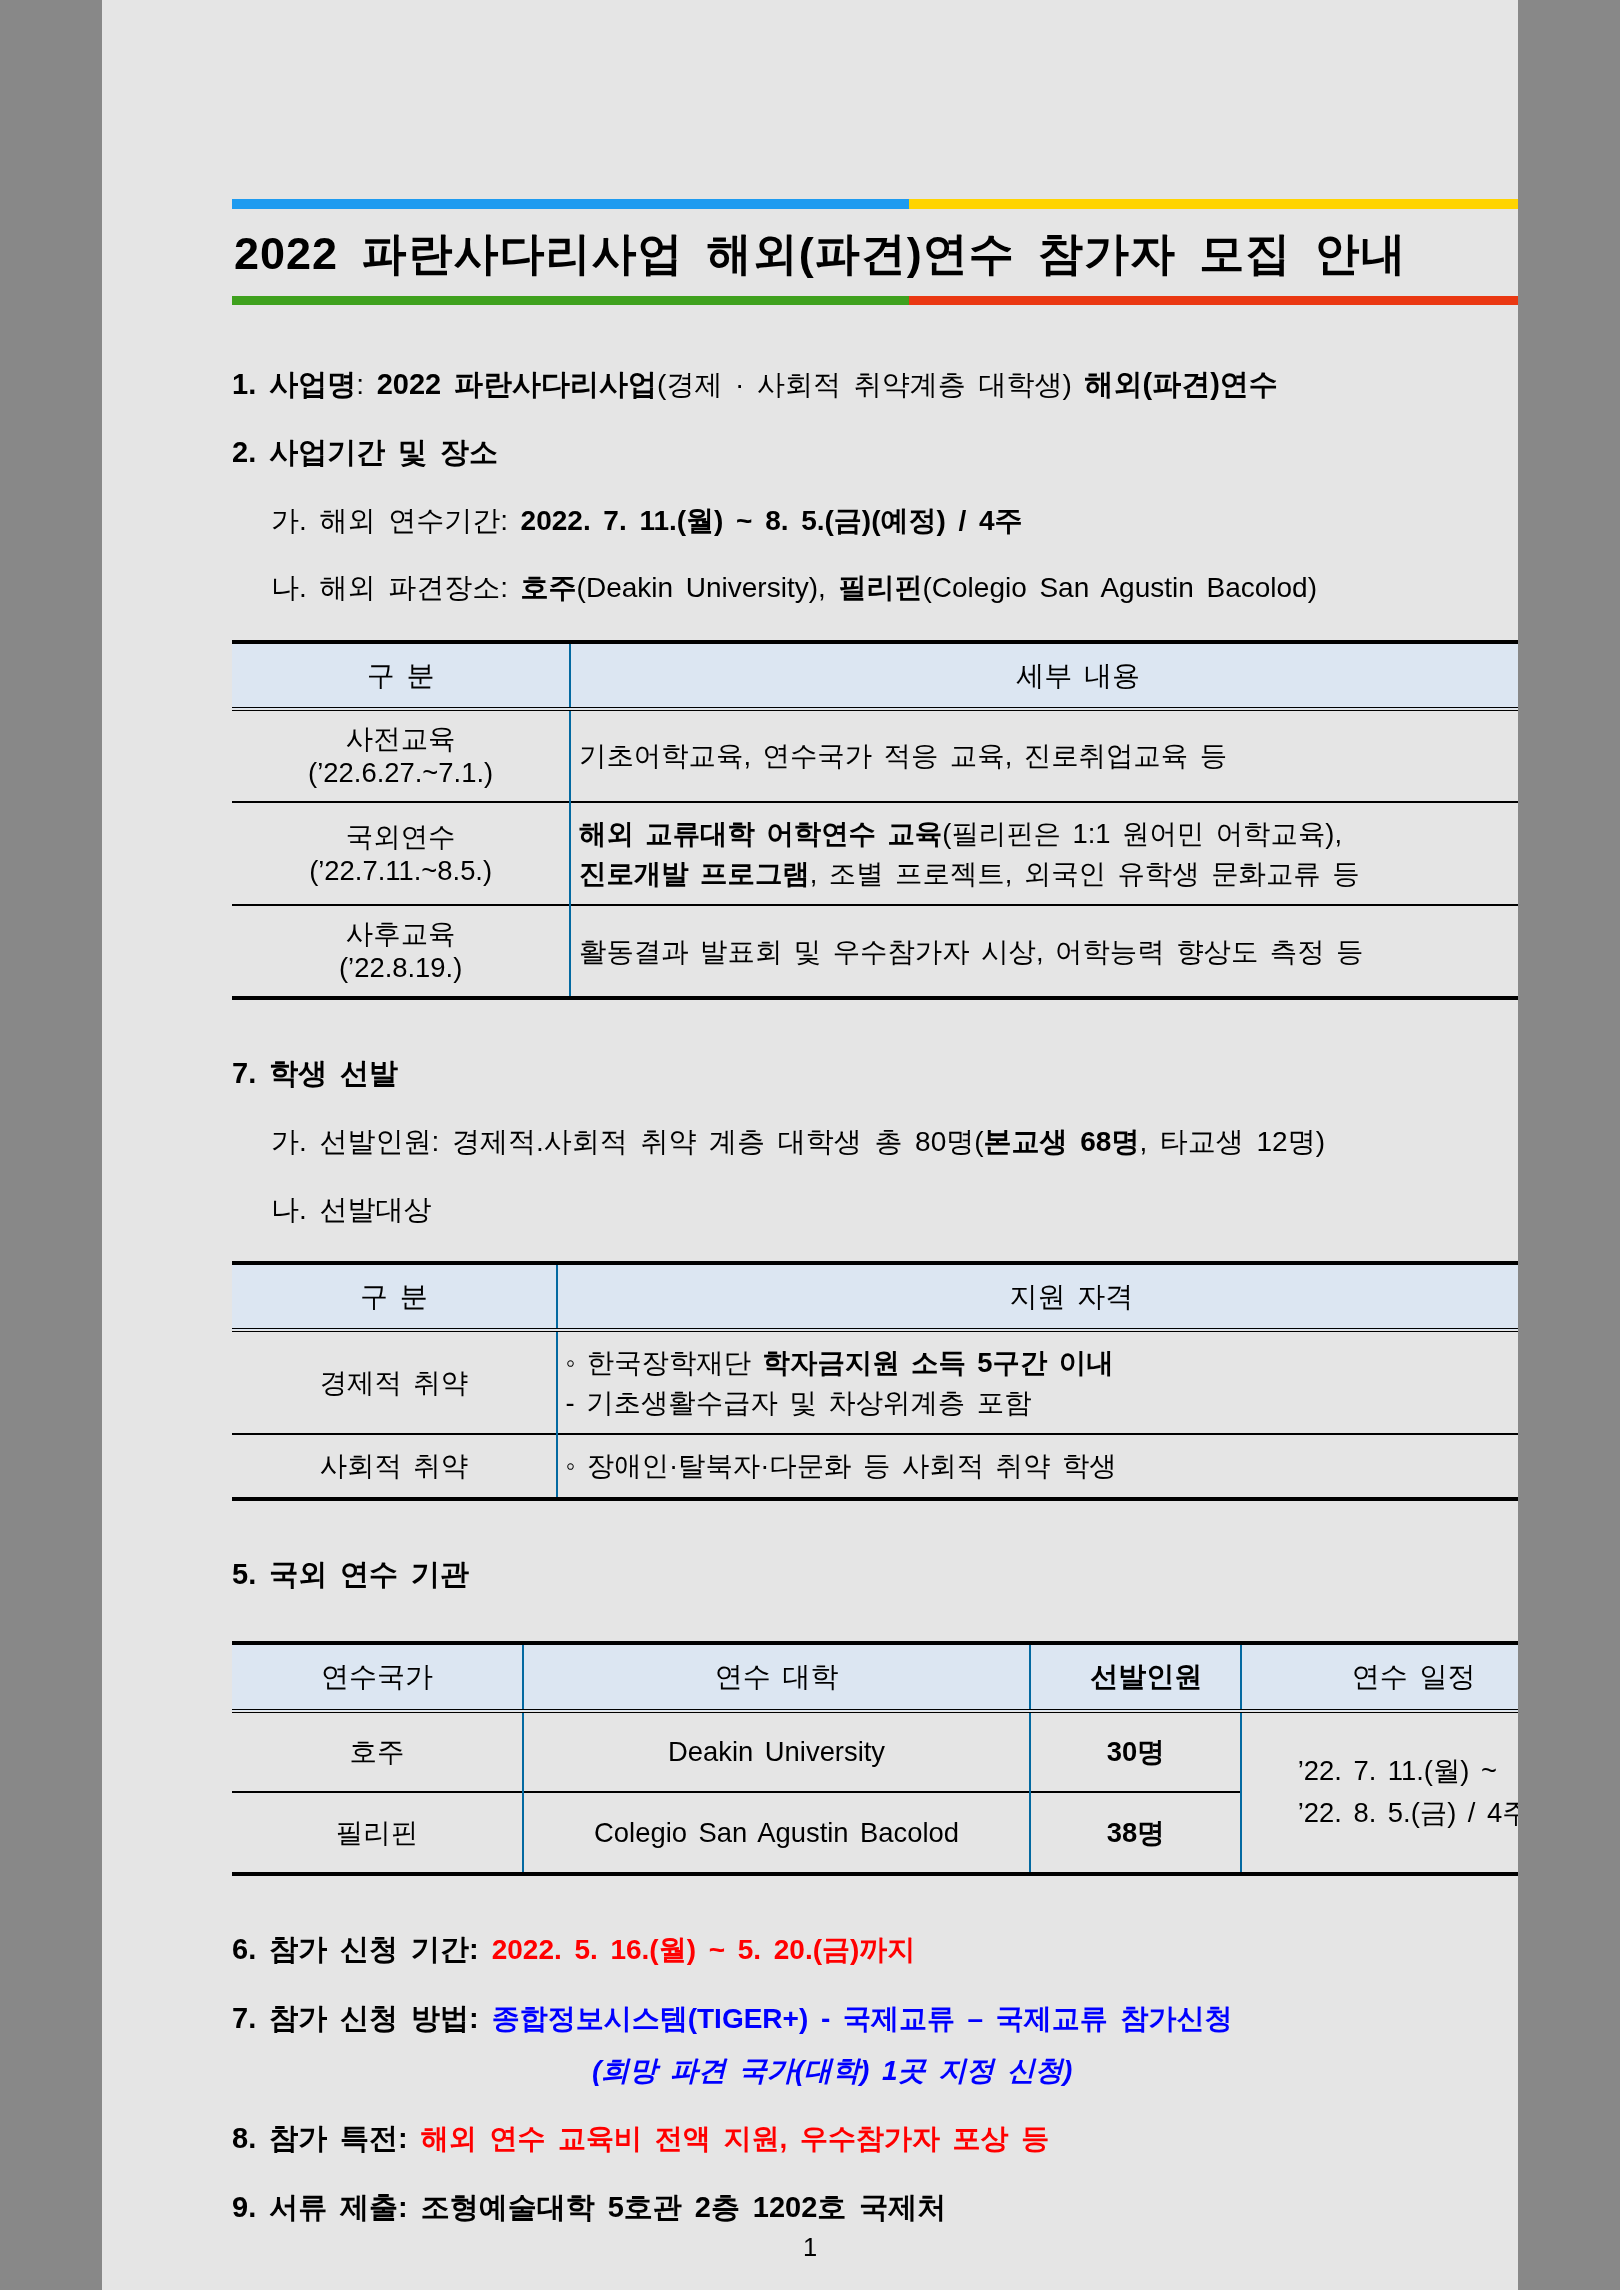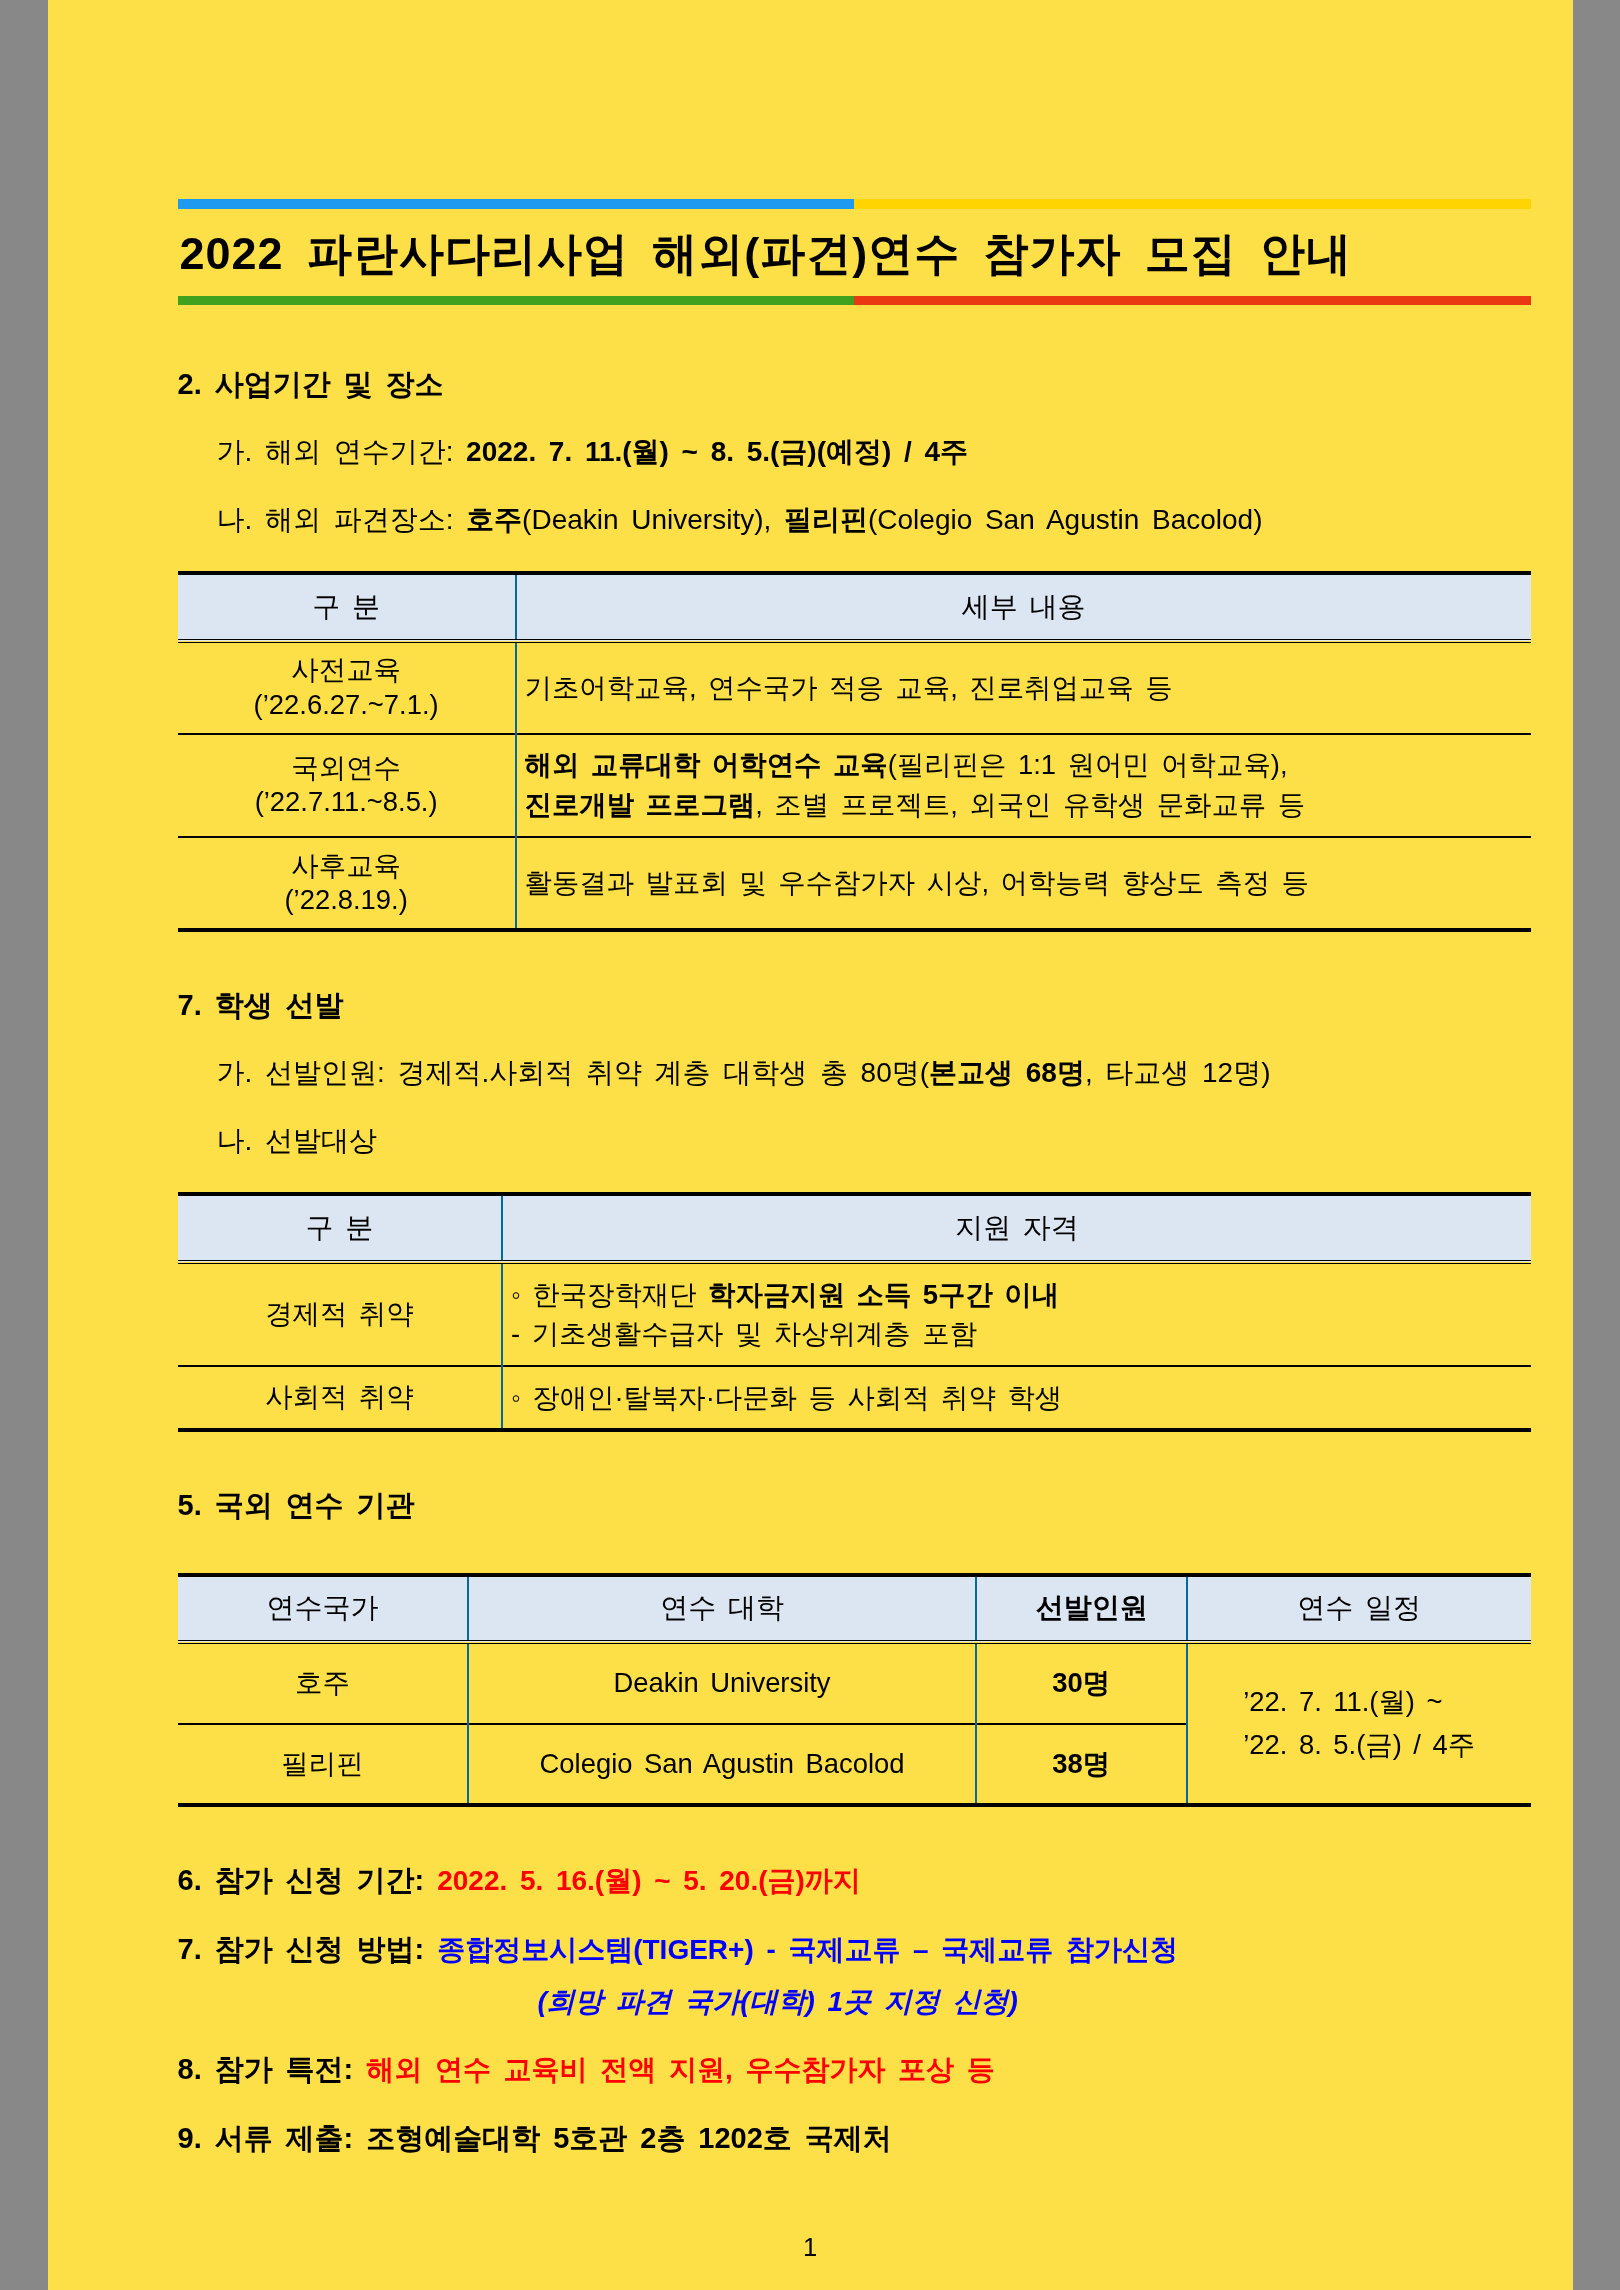--- a/index.html
+++ b/index.html
@@ -1,21 +1,21 @@
 <!DOCTYPE html>
 <html lang="ko" style="--bar-blue: #1E9BF0; --bar-yellow: #FFD400; --bar-green: #3FA11E; --bar-red: #EA3812; --text-red: #FF0000; --text-blue: #0000FF; --table-header-bg: #DCE6F2;"><head>
 <meta charset="utf-8">
 <style>
   :root{
     --bar-blue:#1E9BF0; --bar-yellow:#FFD400; --bar-green:#3FA11E; --bar-red:#EA3812;
     --text-red:#FF0000; --text-blue:#0000FF; --table-header-bg:#DCE6F2;
   }
   html,body{margin:0;padding:0;background:#888;}
   .page{
-    position:relative; width:1525px; height:2291px; background:#fde047;
+    position:relative; width:1416px; height:2291px; background:#e5e5e5;
     font-family:"Liberation Sans","DejaVu Sans",sans-serif; color:#000;
     overflow:hidden; margin:0 auto;
   }
   .content{position:absolute; left:130px; top:199px; width:1353px;}
 
   
   .bar{display:flex; width:100%; height:9.8px;}
   .bar .half{flex:1 1 50%; height:100%;}
   .half.c-blue{background:var(--bar-blue);}
   .half.c-yellow{background:var(--bar-yellow);}
@@ -78,20 +78,23 @@
       </div>
       <h1 class="doc-title">2022 파란사다리사업 해외(파견)연수 참가자 모집 안내</h1>
       <div class="bar bottom">
         <span class="half c-green"></span>
         <span class="half c-red"></span>
       </div>
     </header>
 
     <div style="height:63px;"></div>
 
+    <p class="line">
+      <span class="hd">1. 사업명</span><span>: </span><span class="hd">2022 파란사다리사업</span><span>(경제 · 사회적 취약계층 대학생) </span><span class="hd">해외(파견)연수</span>
+    </p>
 
     <p class="line">
       <span class="hd">2. 사업기간 및 장소</span>
     </p>
     <p class="line sub">
       <span>가. 해외 연수기간: </span><span class="b">2022. 7. 11.(월) ~ 8. 5.(금)(예정) / 4주</span>
     </p>
     <p class="line sub">
       <span>나. 해외 파견장소: </span><span class="b">호주</span><span>(Deakin University), </span><span class="b">필리핀</span><span>(Colegio San Agustin Bacolod)</span>
     </p>

